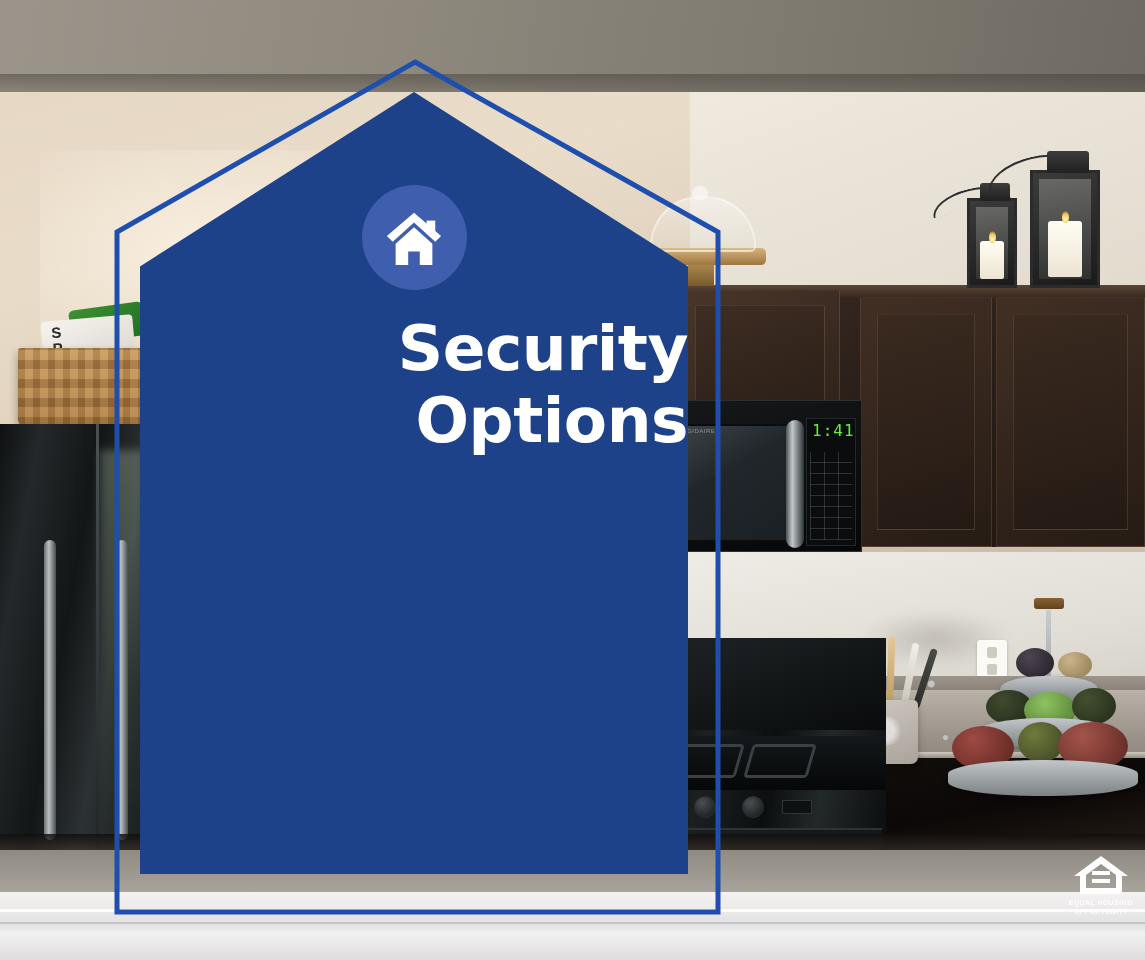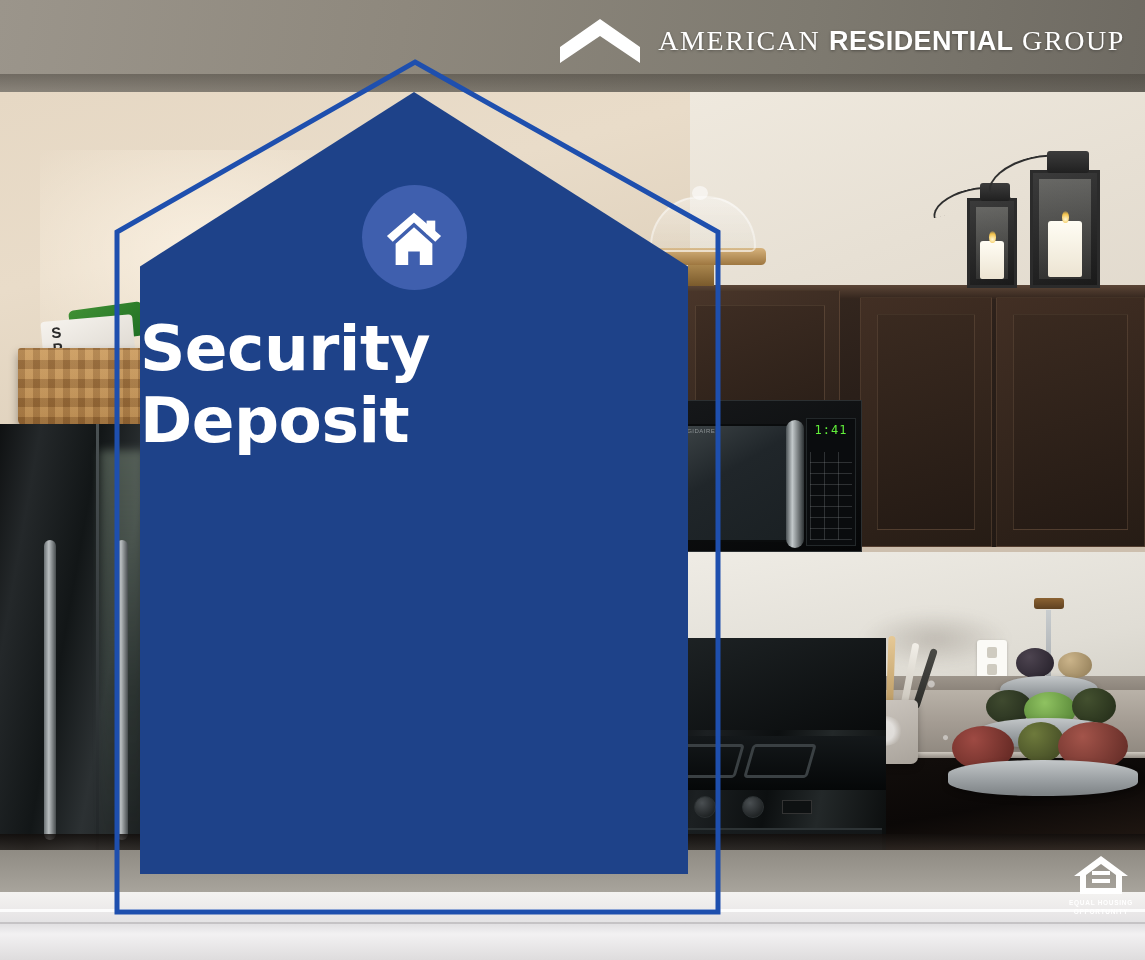--- a/index.html
+++ b/index.html
@@ -191,21 +191,21 @@
     position: absolute; left: 680px; top: 424px; width: 118px; height: 118px;
     background: linear-gradient(150deg, #3c4346 0%, #20262a 40%, #1a2023 100%);
     border: 2px solid #0a0c0d;
   }
   .micro-panel {
     position: absolute; left: 806px; top: 418px; width: 50px; height: 128px;
     background: #0a0c0e; border: 1px solid #23282a;
   }
   .micro-clock {
     position: absolute; left: 812px; top: 424px; width: 38px; height: 13px;
-    color: #61f03a; font-family: "DejaVu Sans Mono", monospace; font-size: 12px;
+    color: #61f03a; font-family: "DejaVu Sans Mono", monospace; font-size: 16px;
     letter-spacing: 1px; text-align: center; line-height: 13px;
   }
   .micro-keys {
     position: absolute; left: 810px; top: 452px; width: 42px; height: 88px;
     background:
       repeating-linear-gradient(0deg, rgba(130,135,138,.30) 0 1px, transparent 1px 11px),
       repeating-linear-gradient(90deg, rgba(130,135,138,.30) 0 1px, transparent 1px 14px);
   }
   .micro-brand {
     position: absolute; left: 676px; top: 428px; font-size: 6px; color: #8d9396;
@@ -396,21 +396,21 @@
     z-index: 4; display: flex; flex-direction: column; align-items: center;
   }
 
   .house-badge {
     margin-top: 93px; width: 105px; height: 105px; border-radius: 50%;
     background: #3f5fae; display: flex; align-items: center; justify-content: center;
   }
   .house-badge svg { width: 62px; height: 58px; display: block; }
 
   .panel-title {
-    margin-top: 23px; width: 100%; text-align: left;
+    margin-top: 23px; width: 100%; text-align: right;
     font-family: "DejaVu Sans", "Liberation Sans", sans-serif;
     font-weight: 700; font-size: 63px; line-height: 72px;
     color: #ffffff; letter-spacing: -0.5px;
   }
   .panel-body {
     margin-top: 38px; width: 480px; text-align: center;
     font-family: "Liberation Sans", sans-serif;
     font-weight: 400; font-size: 28.5px; line-height: 35px;
     color: #f0f2f7;
   }
@@ -555,33 +555,25 @@
     <div class="house-badge">
       <svg viewBox="0 0 64 60">
         <path d="M32 4 L60 28 L54 34 L32 14 L10 34 L4 28 Z" fill="#ffffff"></path>
         <rect x="45" y="12" width="9" height="14" fill="#ffffff"></rect>
         <path d="M32 19 L51 36 L51 58 L38 58 L38 44 L26 44 L26 58 L13 58 L13 36 Z" fill="#ffffff"></path>
       </svg>
     </div>
 
     <div class="panel-title">
       <div>Security</div>
-      <div>Deposit</div>
+      <div>Options</div>
     </div>
 
   </div>
 
-  <div class="logo">
-    <svg class="logo-mark" viewBox="0 0 84 48">
-      <path d="M42 2 L82 30 L82 46 L42 19 L2 46 L2 30 Z" fill="#ffffff"></path>
-    </svg>
-    <div class="logo-text">
-      <span class="logo-serif">AMERICAN</span><span class="logo-serif">&nbsp;</span><span class="logo-bold">RESIDENTIAL</span><span class="logo-serif">&nbsp;</span><span class="logo-serif">GROUP</span>
-    </div>
-  </div>
 
   <div class="eho">
     <svg viewBox="0 0 58 44">
       <path d="M29 3 L56 23 L50 23 L50 41 L8 41 L8 23 L2 23 Z
                M29 11 L14 22 L14 35 L44 35 L44 22 Z" fill="#ffffff" fill-rule="evenodd"></path>
       <rect x="20" y="18" width="18" height="4" fill="#ffffff"></rect>
       <rect x="20" y="26" width="18" height="4" fill="#ffffff"></rect>
     </svg>
     <div class="eho-text">
       <div>EQUAL HOUSING</div>

